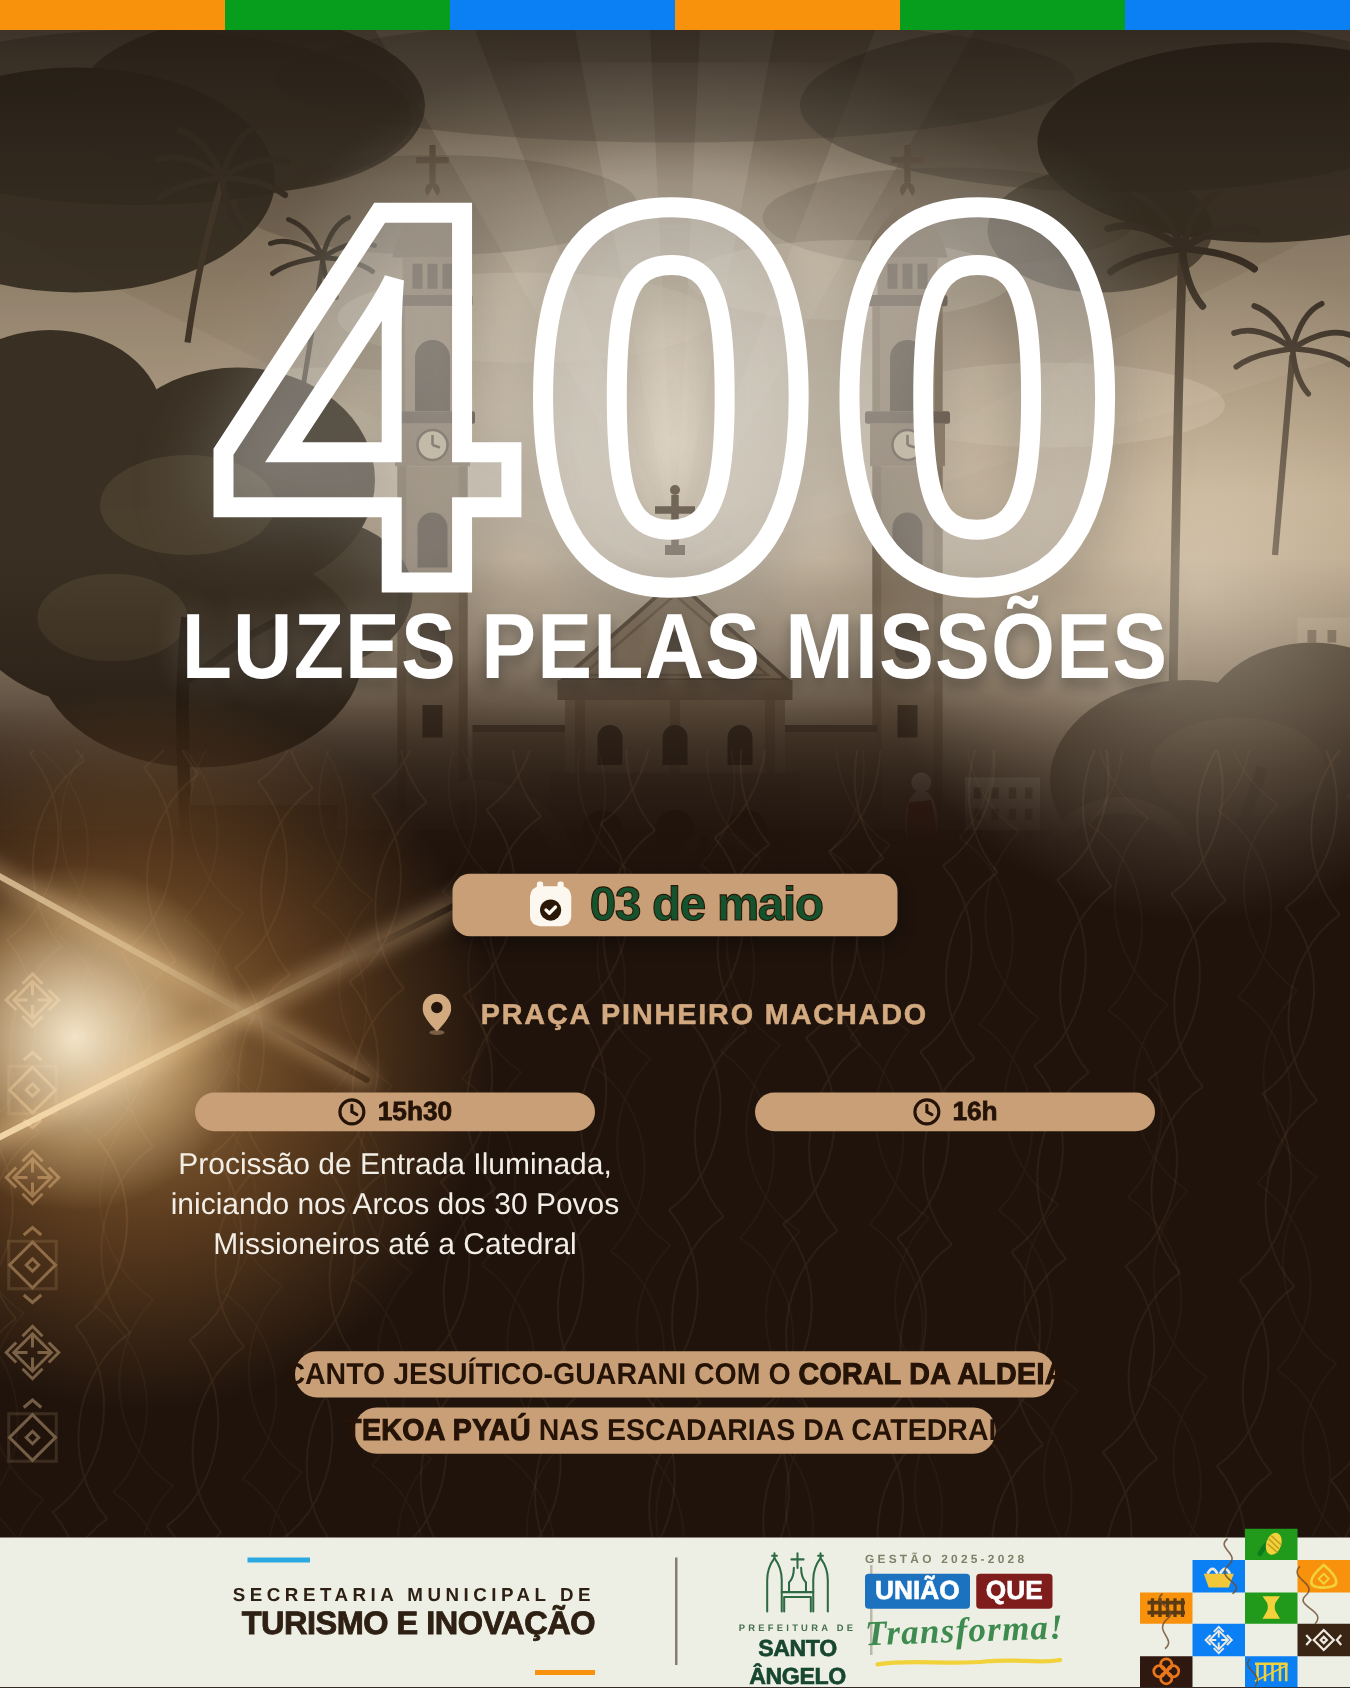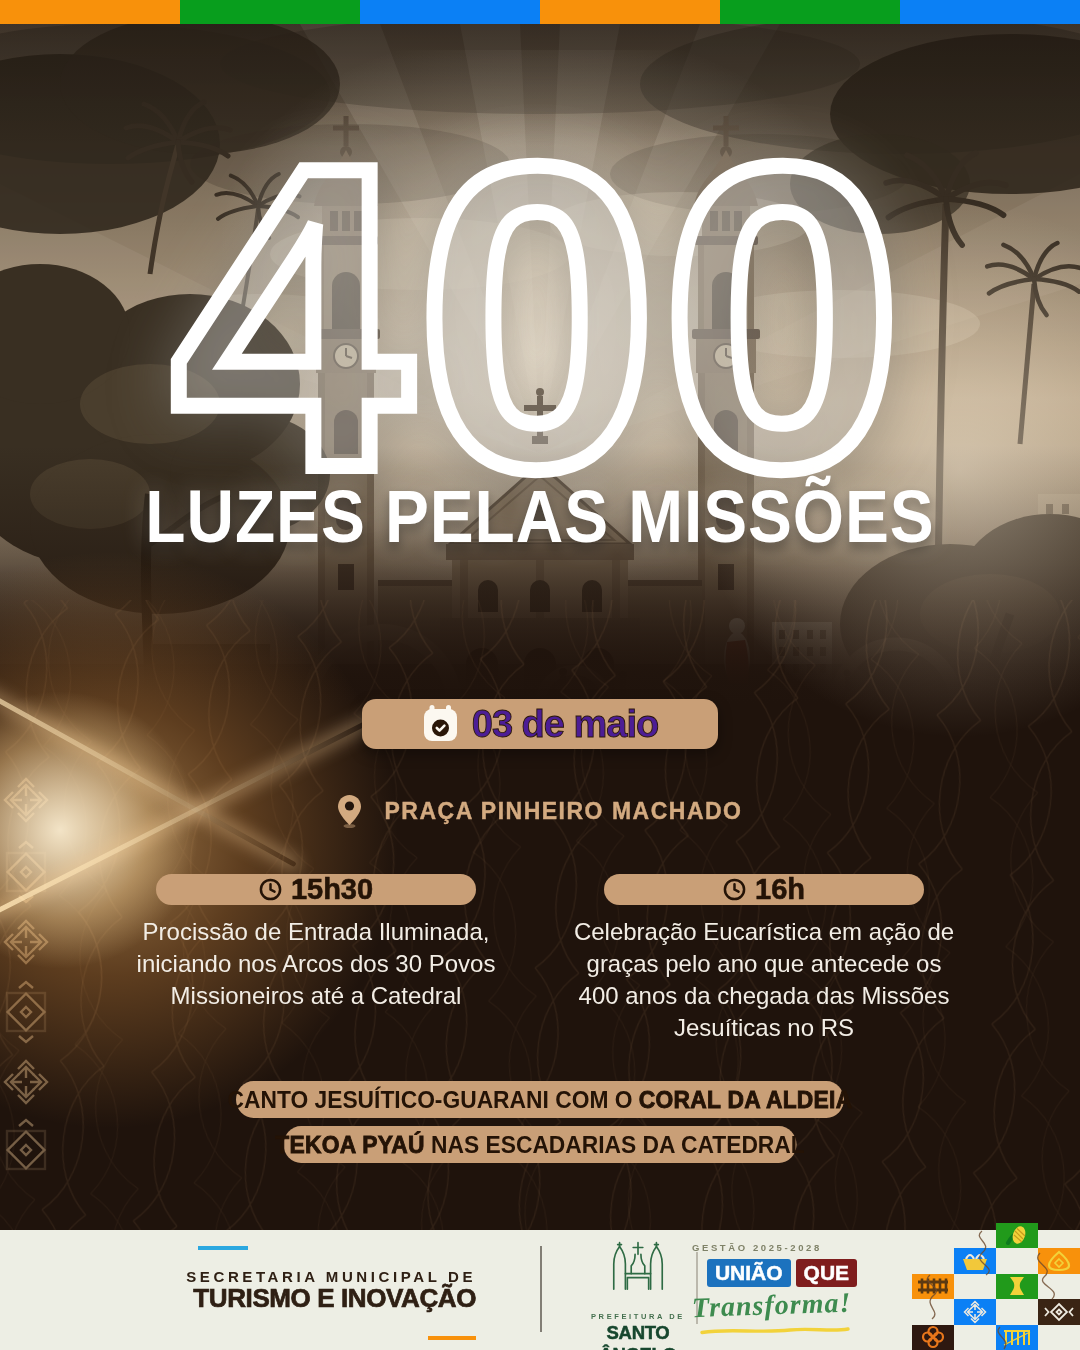--- a/index.html
+++ b/index.html
@@ -47,35 +47,35 @@
   .subtitle{position:absolute;top:477px;left:0;width:1080px;z-index:6;text-align:center;
     color:#FFFFFF;font-size:70px;font-weight:bold;letter-spacing:1px;
     transform:scaleX(.94) scaleY(1.06);
     text-shadow:0 0 26px rgba(255,245,230,.35), 0 5px 12px rgba(0,0,0,.45);}
 
   
   .date-badge{position:absolute;top:699px;left:50%;transform:translateX(-50%);z-index:7;
     width:356px;height:50px;border-radius:14px;background:#C99F77;
     display:flex;align-items:center;justify-content:center;gap:13px;
     box-shadow:0 5px 14px rgba(0,0,0,.35);}
-  .date-badge .txt{color:#4c1d95;font-size:38px;font-weight:bold;letter-spacing:-1px;
+  .date-badge .txt{color:#14532d;font-size:38px;font-weight:bold;letter-spacing:-1px;
     -webkit-text-stroke:.9px #2A1708;}
 
   
   .location{position:absolute;top:795px;left:0;width:1080px;z-index:7;display:flex;
     align-items:center;justify-content:center;gap:24px;}
   .location .txt{color:#D3AA80;font-size:23px;font-weight:bold;letter-spacing:1.5px;
     -webkit-text-stroke:.4px #D3AA80;}
 
   
   .col{position:absolute;top:874px;width:384px;z-index:7;text-align:center;}
   #col-left{left:124px;} #col-right{left:572px;}
   .time-pill{width:320px;height:31px;margin:0 auto;border-radius:16px;background:#C99F77;
     display:flex;align-items:center;justify-content:center;gap:9px;}
-  .time-pill .txt{color:#241306;font-size:29px;font-weight:bold;-webkit-text-stroke:.6px #241306;}
+  .time-pill .txt{color:#241306;font-size:21px;font-weight:bold;-webkit-text-stroke:.6px #241306;}
   .desc{margin-top:11px;color:#F2EDE5;font-size:24px;line-height:1.34;font-weight:400;}
 
   
   .banner{position:absolute;left:50%;z-index:7;background:#C99F77;border-radius:19px;
     height:37px;display:flex;align-items:center;justify-content:center;
     color:#241306;font-size:24px;font-weight:bold;white-space:pre;transform:translateX(-50%) scaleX(.95);}
   #banner1{top:1081px;width:640px;} #banner2{top:1126px;width:540px;}
   .banner .xb{-webkit-text-stroke:.9px #241306;letter-spacing:.3px;}
 
   
@@ -84,26 +84,26 @@
   .sec-blue{position:absolute;left:48px;top:6px;width:50px;height:4px;background:#2CA8E0;}
   .sec-line1{margin-top:28px;font-size:15px;font-weight:bold;letter-spacing:3.6px;}
   .sec-line2{margin-top:3px;font-size:26px;font-weight:bold;letter-spacing:-.4px;line-height:1.04;
     -webkit-text-stroke:.7px #2F2014;}
   .sec-line3{font-size:26px;font-weight:bold;letter-spacing:-.4px;line-height:1.04;
     -webkit-text-stroke:.7px #2F2014;}
   .sec-orange{position:absolute;right:0;top:96px;width:48px;height:4px;background:#F8910B;}
   .fdiv1{position:absolute;left:540px;top:16px;width:2px;height:86px;background:#6e6a62;opacity:.85;}
   .fdiv2{position:absolute;left:696px;top:22px;width:2px;height:72px;background:#BBB8AC;}
   .citylogo{position:absolute;left:582px;top:6px;width:112px;text-align:center;}
-  .city-small{margin-top:16px;font-size:7.5px;font-weight:bold;letter-spacing:2.6px;color:#45704F;}
+  .city-small{margin-top:1px;font-size:7.5px;font-weight:bold;letter-spacing:2.6px;color:#45704F;}
   .city-name{margin-top:1px;font-size:18.5px;font-weight:bold;letter-spacing:-.3px;color:#17472E;
     -webkit-text-stroke:.5px #17472E;}
   .uniao{position:absolute;left:692px;top:12px;width:180px;}
   .gestao{font-size:9.5px;font-weight:bold;letter-spacing:2.6px;color:#7F8268;}
-  .slogan-row{margin-top:6px;display:flex;gap:5px;justify-content:center;}
+  .slogan-row{margin-top:6px;display:flex;gap:5px;}
   .sl-box{color:#FFFFFF;font-size:21px;font-weight:bold;padding:2px 8px;border-radius:3px;
     -webkit-text-stroke:.5px #fff;}
   .sl-blue{background:#1C72BE;} .sl-orange{background:#7f1d1d;}
   .transforma{margin-top:2px;font-family:"Liberation Serif",serif;font-style:italic;font-weight:bold;
     font-size:28px;color:#3E8B4F;transform:rotate(-2deg);letter-spacing:1px;}
   .squiggle{margin-top:-2px;margin-left:8px;}
 
   
   .mosaic{position:absolute;left:912px;top:1223px;width:168px;height:127px;z-index:9;}
   .tile{position:absolute;width:42px;height:25.4px;display:flex;align-items:center;justify-content:center;}
@@ -403,21 +403,20 @@
     <div class="desc">Procissão de Entrada Iluminada, iniciando nos Arcos dos 30 Povos Missioneiros até a Catedral</div>
   </div>
   <div class="col" id="col-right">
     <div class="time-pill">
       <svg width="23" height="23" viewBox="0 0 24 24">
         <circle cx="12" cy="12" r="10" fill="none" stroke="#241306" stroke-width="2.6"></circle>
         <path d="M12,6.5 V12 L16.2,14.2" fill="none" stroke="#241306" stroke-width="2.6" stroke-linecap="round"></path>
       </svg>
       <span class="txt">16h</span>
     </div>
-    <div class="desc">Celebração Eucarística em ação de graças pelo ano que antecede os 400 anos da chegada das Missões Jesuíticas no RS</div>
   </div>
 
   <div class="banner" id="banner1"><span>CANTO JESUÍTICO-GUARANI COM O </span><span class="xb">CORAL DA ALDEIA</span></div>
   <div class="banner" id="banner2"><span class="xb">TEKOA PYAÚ</span><span> NAS ESCADARIAS DA CATEDRAL</span></div>
 
   <div class="footer">
     <div class="secretariat">
       <div class="sec-blue"></div>
       <div class="sec-line1">SECRETARIA MUNICIPAL DE</div>
       <div class="sec-line3">TURISMO E INOVAÇÃO</div>

